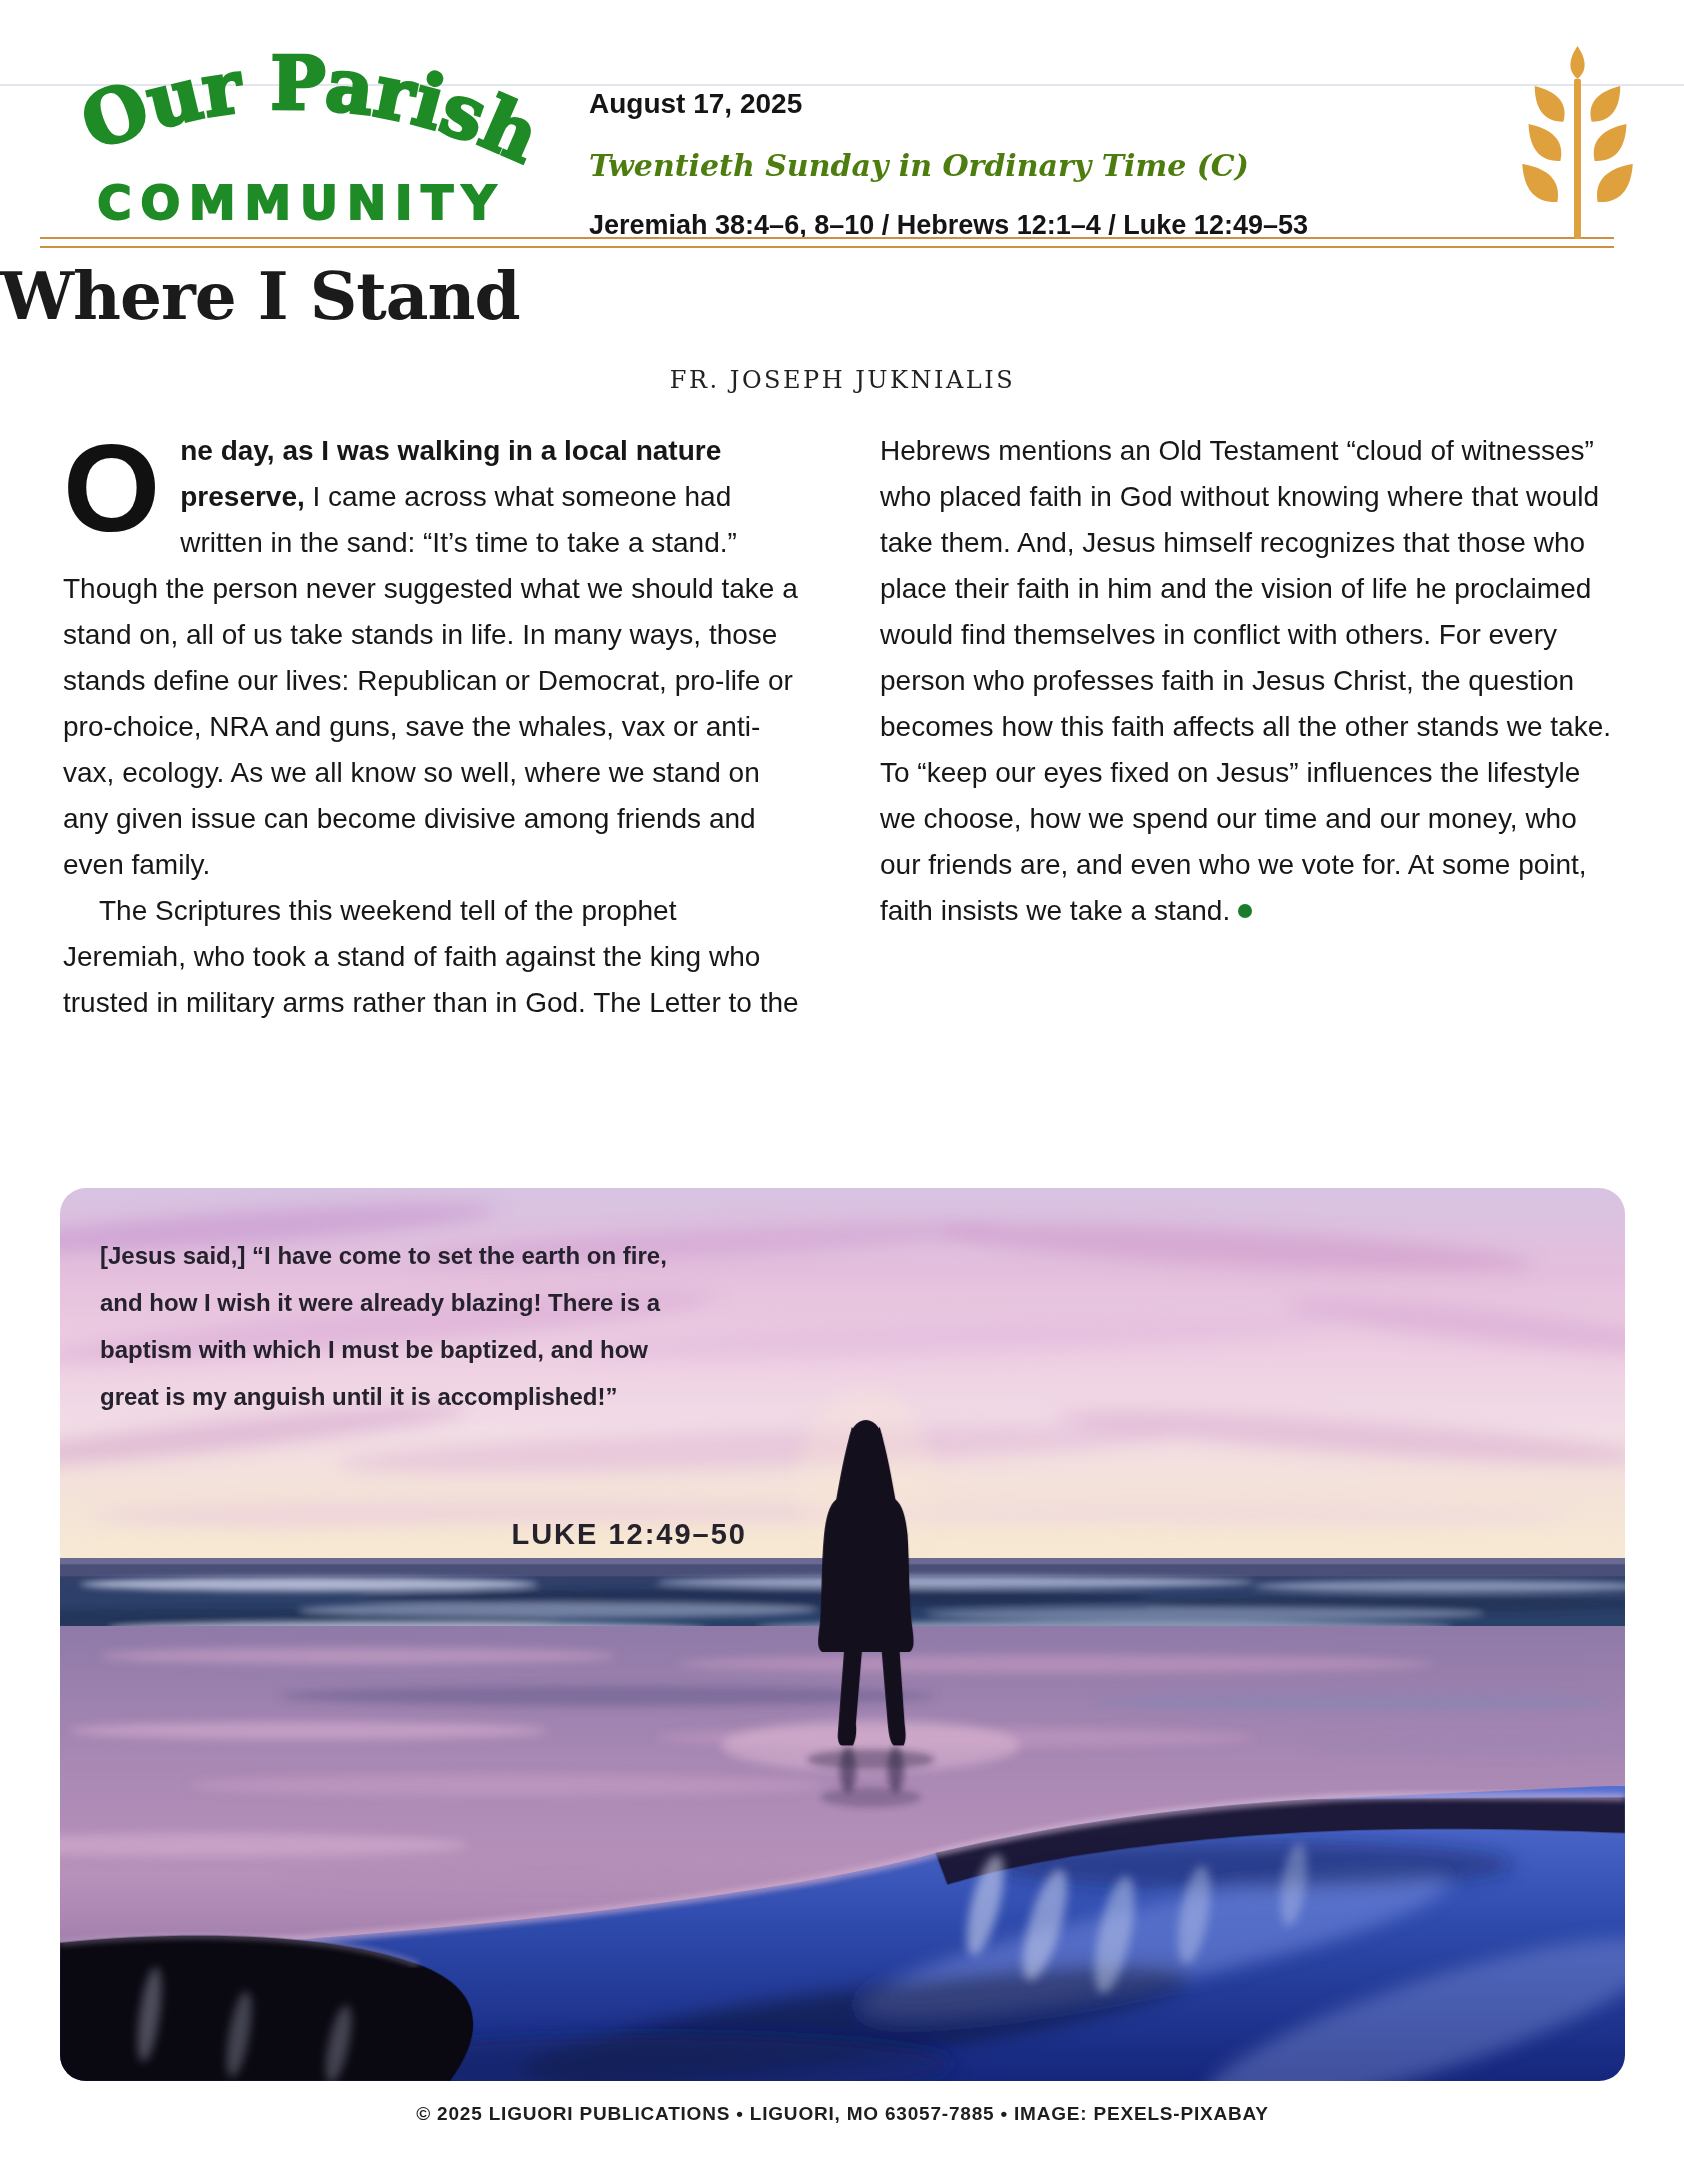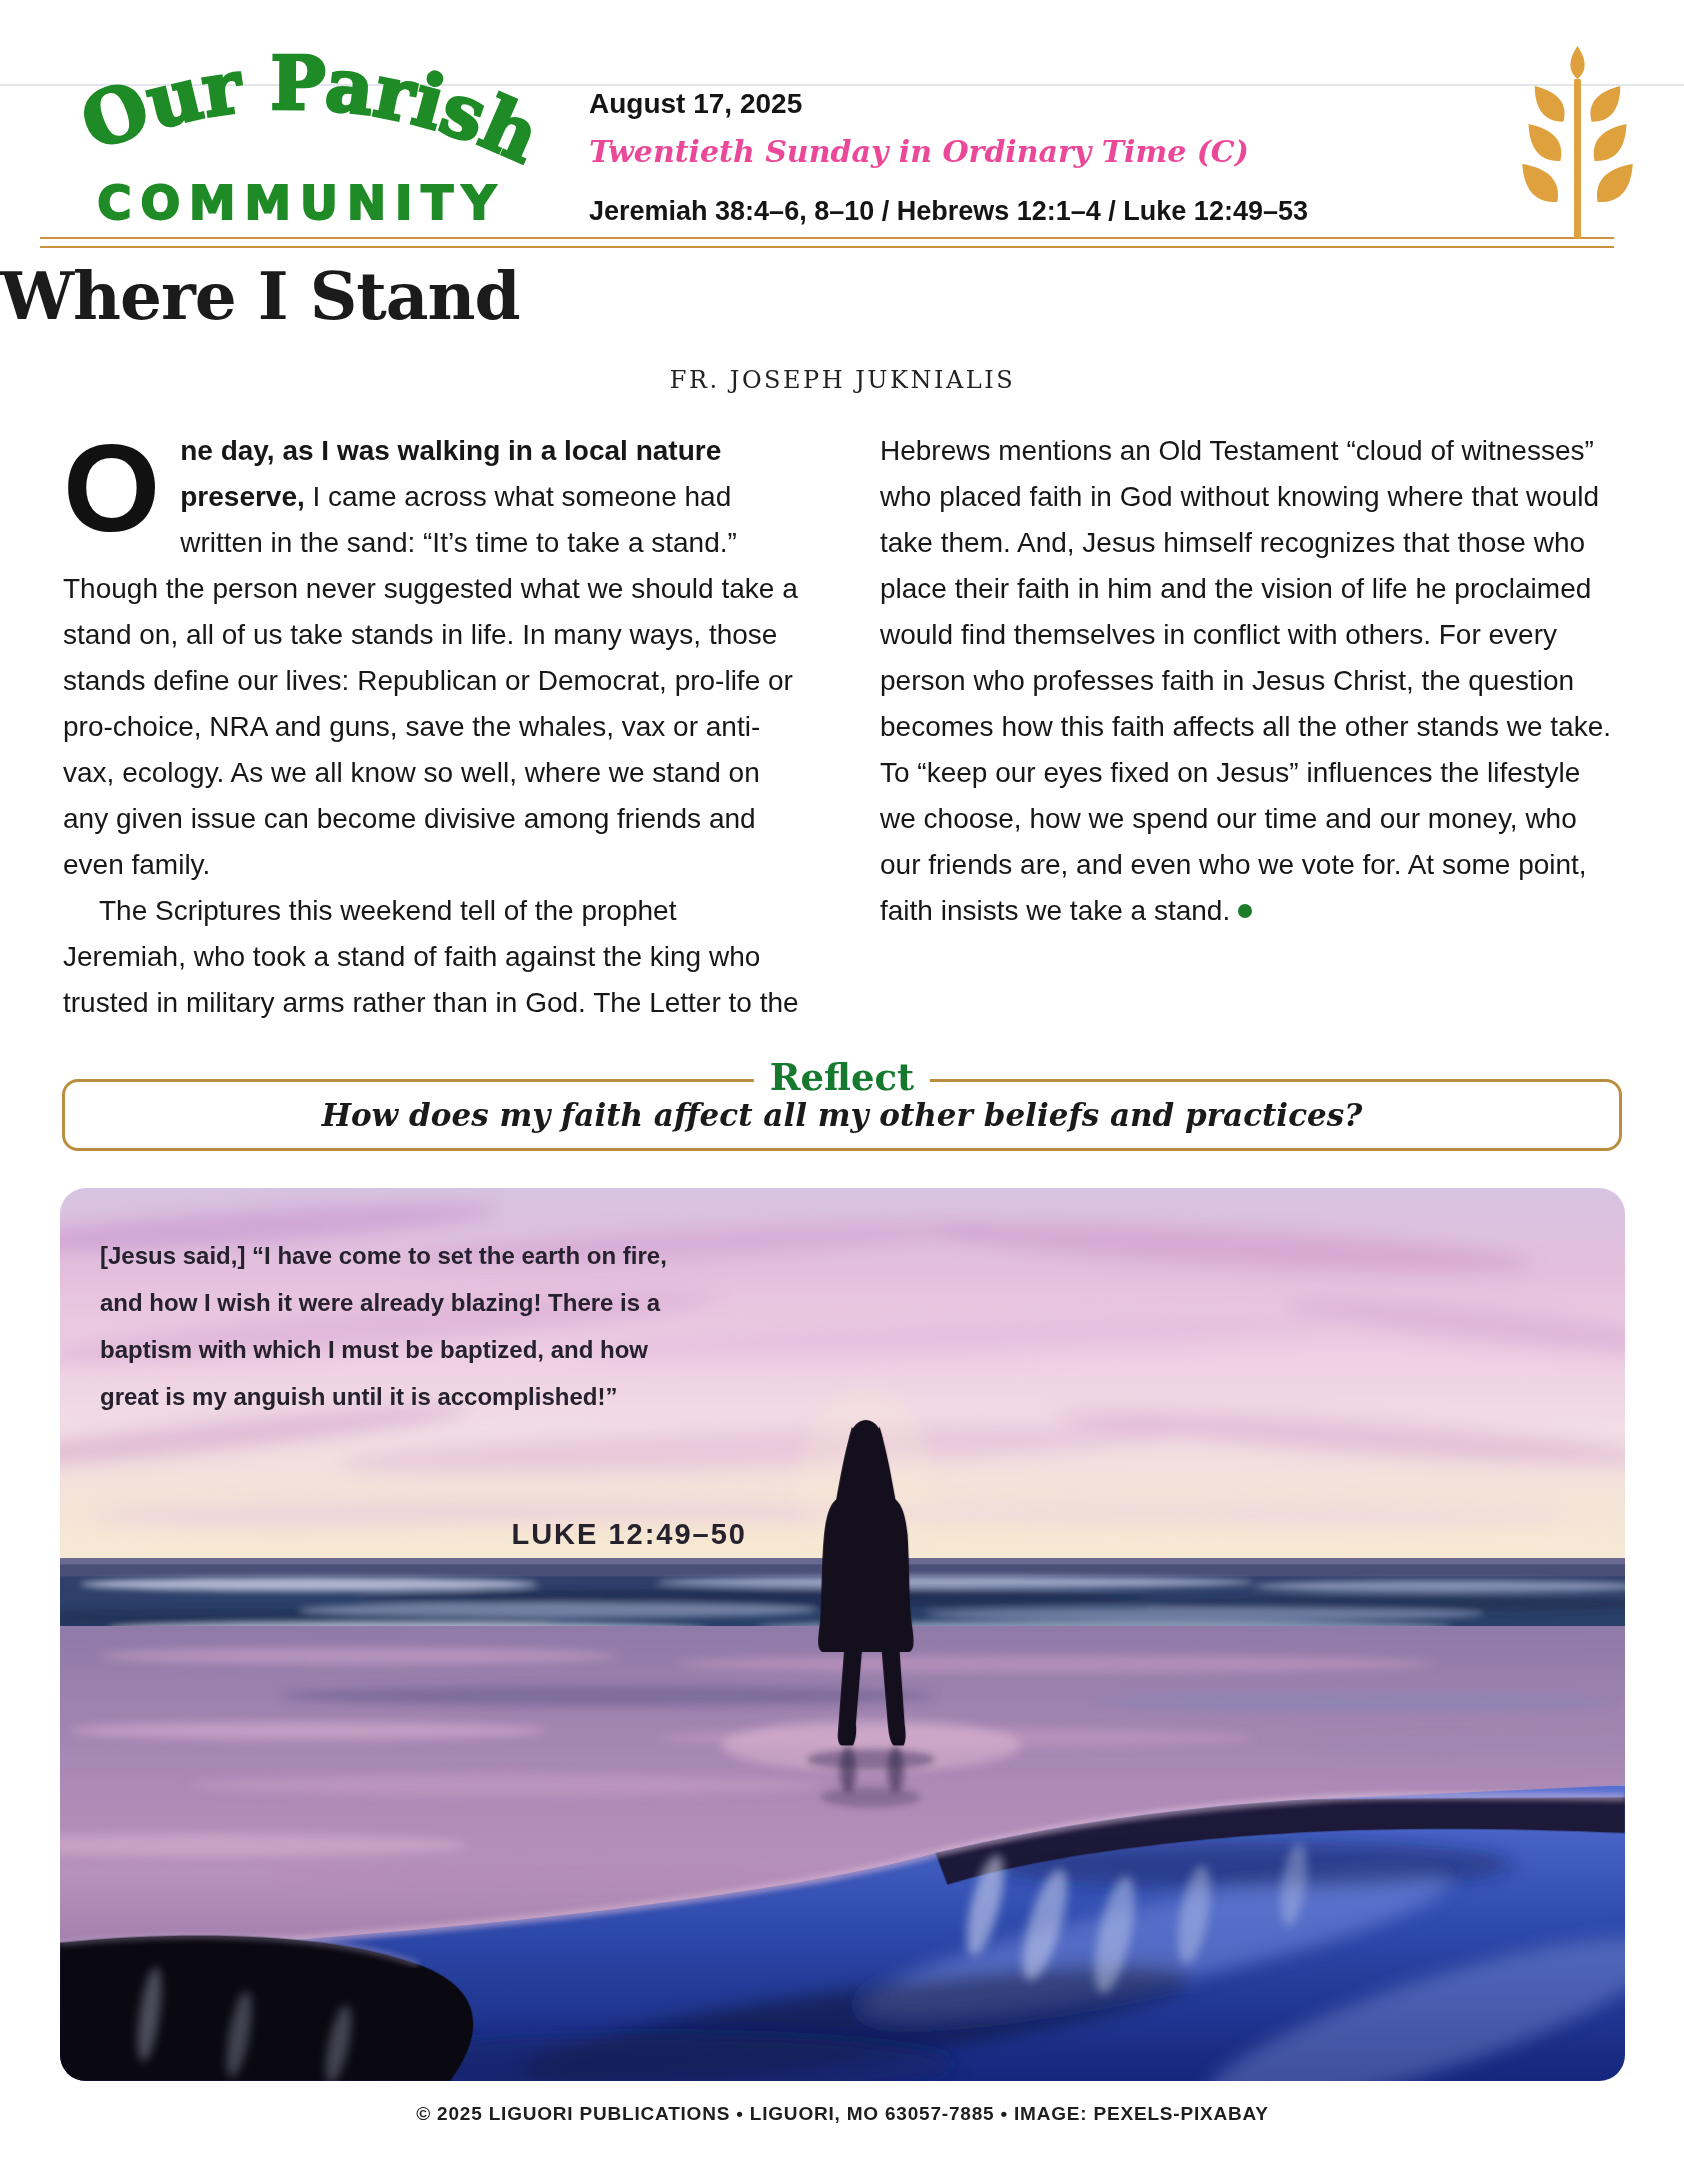--- a/index.html
+++ b/index.html
@@ -4,22 +4,22 @@
 <style>
   html,body{margin:0;padding:0;background:#ffffff;}
   .page{position:relative;width:1685px;height:2181px;background:#ffffff;overflow:hidden;
         font-family:"Liberation Sans",sans-serif;color:#161616;}
   .top-faint-rule{position:absolute;top:84px;left:0;width:100%;height:2px;background:#e2e6ec;}
 
   
   .logo{position:absolute;top:50px;left:66px;width:486px;height:179px;}
   .issue{position:absolute;top:88px;left:589px;}
   .issue-date{font-size:28px;font-weight:bold;color:#151515;}
-  .issue-feast{margin-top:14px;font-family:"DejaVu Serif",serif;font-style:italic;font-weight:bold;
-               font-size:30px;color:#ec4899;}
+  .issue-feast{margin-top:28px;font-family:"DejaVu Serif",serif;font-style:italic;font-weight:bold;
+               font-size:30px;color:#4d7c0f;}
   .issue-readings{margin-top:27px;font-size:27px;font-weight:bold;color:#151515;}
   .wheat{position:absolute;top:44px;right:52px;width:111px;height:195px;z-index:3;}
   .gold-rule{position:absolute;top:237px;left:40px;width:1574px;height:7px;
              border-top:2px solid #cb9140;border-bottom:2px solid #cb9140;}
 
   
   .title{position:absolute;top:257px;left:0;width:100%;text-align:left;
          font-family:"DejaVu Serif",serif;font-weight:bold;font-size:66px;letter-spacing:-1px;color:#1b1b1b;}
   .byline{position:absolute;top:366px;left:0;width:100%;text-align:center;
           font-family:"DejaVu Serif",serif;font-size:24px;letter-spacing:2.5px;color:#222;}
@@ -98,24 +98,20 @@
   <div class="gold-rule"></div>
 
   <div class="title">Where I Stand</div>
   <div class="byline">FR. JOSEPH JUKNIALIS</div>
 
   <div class="body-cols">
     <p><span class="dropcap">O</span><span class="lead-bold">ne day, as I was walking in a local nature preserve,</span><span> I came across what someone had written in the sand: “It’s time to take a stand.” Though the person never suggested what we should take a stand on, all of us take stands in life. In many ways, those stands define our lives: Republican or Democrat, pro-life or pro-choice, NRA and guns, save the whales, vax or anti-vax, ecology. As we all know so well, where we stand on any given issue can become divisive among friends and even family.</span></p>
     <p class="p2"><span>The Scriptures this weekend tell of the prophet Jeremiah, who took a stand of faith against the king who trusted in military arms rather than in God. The Letter to the Hebrews mentions an Old Testament “cloud of witnesses” who placed faith in God without knowing where that would take them. And, Jesus himself recognizes that those who place their faith in him and the vision of life he proclaimed would find themselves in conflict with others. For every person who professes faith in Jesus Christ, the question becomes how this faith affects all the other stands we take. To “keep our eyes fixed on Jesus” influences the lifestyle we choose, how we spend our time and our money, who our friends are, and even who we vote for. At some point, faith insists we take a stand.</span><span class="end-dot"></span></p>
   </div>
 
-  <div class="reflect">
-    <div class="reflect-label">Reflect</div>
-    <div class="reflect-q">How does my faith affect all my other beliefs and practices?</div>
-  </div>
 
   <div class="photo">
     <svg viewBox="0 0 1573 897" preserveAspectRatio="none">
       <defs>
         <linearGradient id="sky" x1="0" y1="0" x2="0" y2="1">
           <stop offset="0%" stop-color="#d7c3e2"></stop>
             <stop offset="22%" stop-color="#e4bfdd"></stop>
           <stop offset="45%" stop-color="#eecfe3"></stop>
             <stop offset="64%" stop-color="#f2dde6"></stop>
           <stop offset="82%" stop-color="#f4e3d8"></stop>

